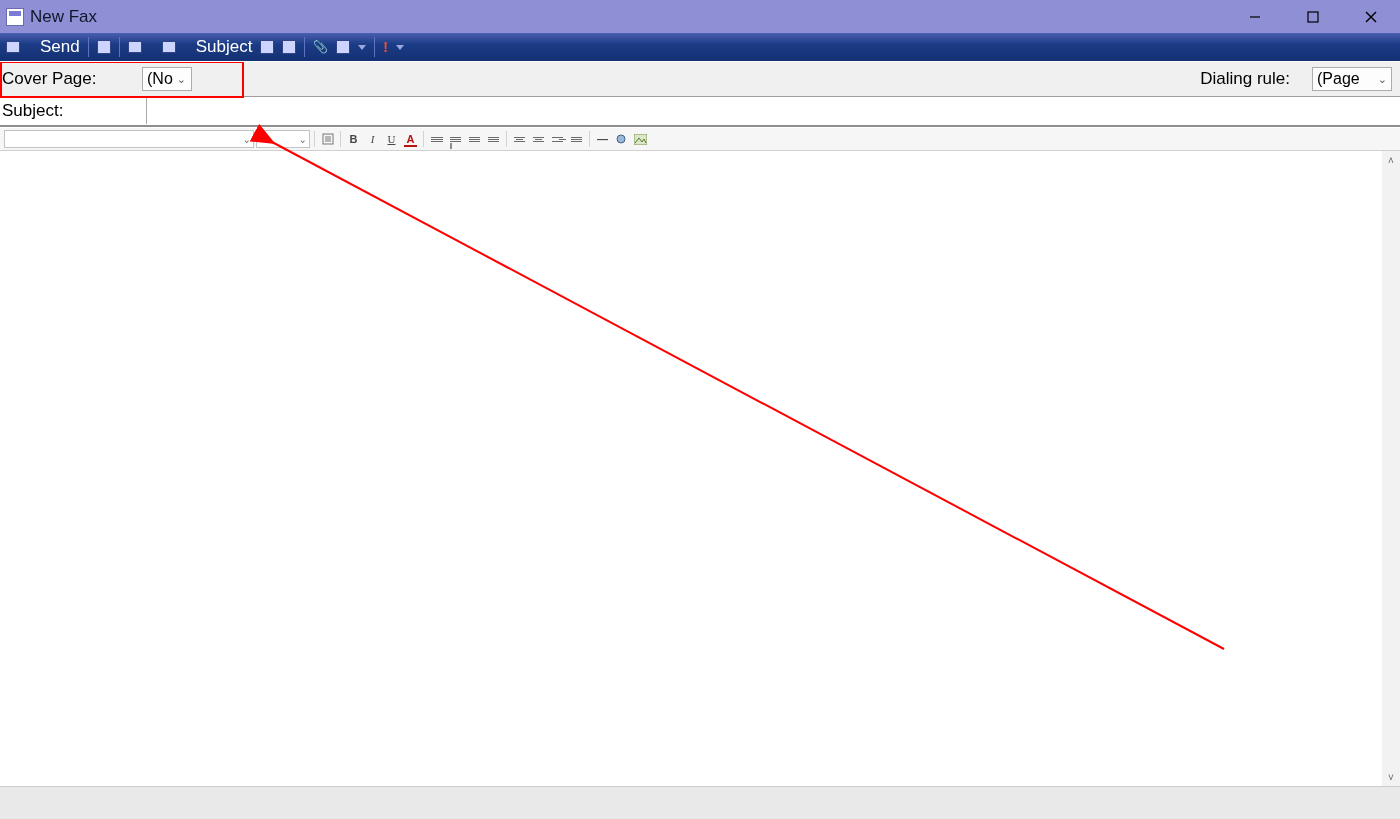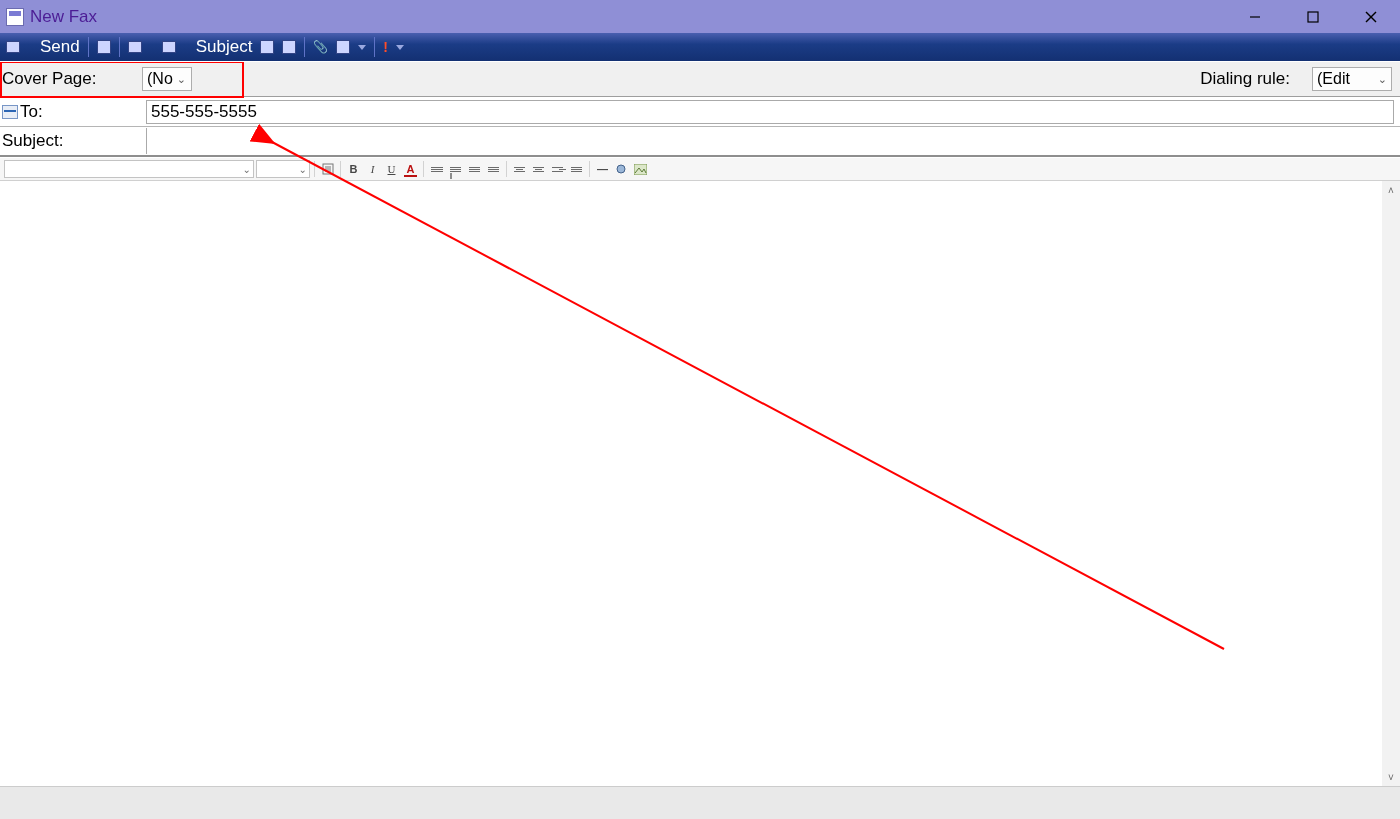--- a/index.html
+++ b/index.html
@@ -2,21 +2,21 @@
 <html><head>
 <meta charset="utf-8">
 <style>
   * { box-sizing: border-box; margin: 0; padding: 0; }
   html, body { width: 1400px; height: 819px; font-family: "Segoe UI", Tahoma, sans-serif; font-size: 16px; overflow: hidden; background:#fff;}
   
   .titlebar { height: 33px; background: #8F8FD6; display:flex; align-items:center; justify-content: space-between; padding-left:6px; }
   .titlebar .left { display:flex; align-items:center; gap:6px; }
   .titlebar .appicon { width:18px; height:18px; background:#fff; border:1px solid #6b6bb0; position:relative; }
   .titlebar .appicon::after { content:""; position:absolute; left:2px; right:2px; top:2px; height:5px; background:#7b7bd4;}
-  .titlebar .title { font-size:17px; color:#4c1d95; }
+  .titlebar .title { font-size:17px; color:#0f172a; }
   .winbtns { display:flex; height:100%; }
   .winbtn { width:58px; display:flex; align-items:center; justify-content:center; }
   .winbtn svg { stroke:#000; stroke-width:1.2; fill:none;}
   .winbtn.close svg { stroke-width:1.4;}
   
   .menubar { height:32px; background:#fff; display:flex; align-items:center; padding:0 6px; border-bottom:1px solid #d4d4d4;}
   .menuitem { padding:4px 12px; font-size:17px; cursor:default; }
   
   .toolbar { height:28px; background:linear-gradient(#4a5fb0,#1b3c86 40%, #133072); display:flex; align-items:center; color:#fff; font-size:17px; padding-left:2px; }
   .tbtn { display:flex; align-items:center; gap:20px; padding:0 4px; height:100%;}
@@ -147,33 +147,26 @@
   <div class="coverrow">
     <div class="hbox"></div>
     <div class="lbl">Cover Page:</div>
     <div class="sel" style="width:50px">
       <span>(No</span>
       <span class="chev">⌄</span>
     </div>
     <div class="dialright">
       <div class="lbl" style="min-width:auto">Dialing rule:</div>
       <div class="sel">
-        <span>(Edit</span>
+        <span>(Page</span>
         <span class="chev">⌄</span>
       </div>
     </div>
   </div>
 
-  <div class="fieldrow">
-    <div class="flabel">
-      <span class="cardicon"></span>
-      <span>To:</span>
-    </div>
-    <input class="tofield" value="555-555-5555" style="">
-  </div>
 
   <div class="fieldrow subjectrow">
     <div class="flabel">
         <span>Subject:</span>
       </div>
     <input class="subjfield" value="" style="">
   </div>
 
   <div class="fmtbar">
     <div class="combo font">

